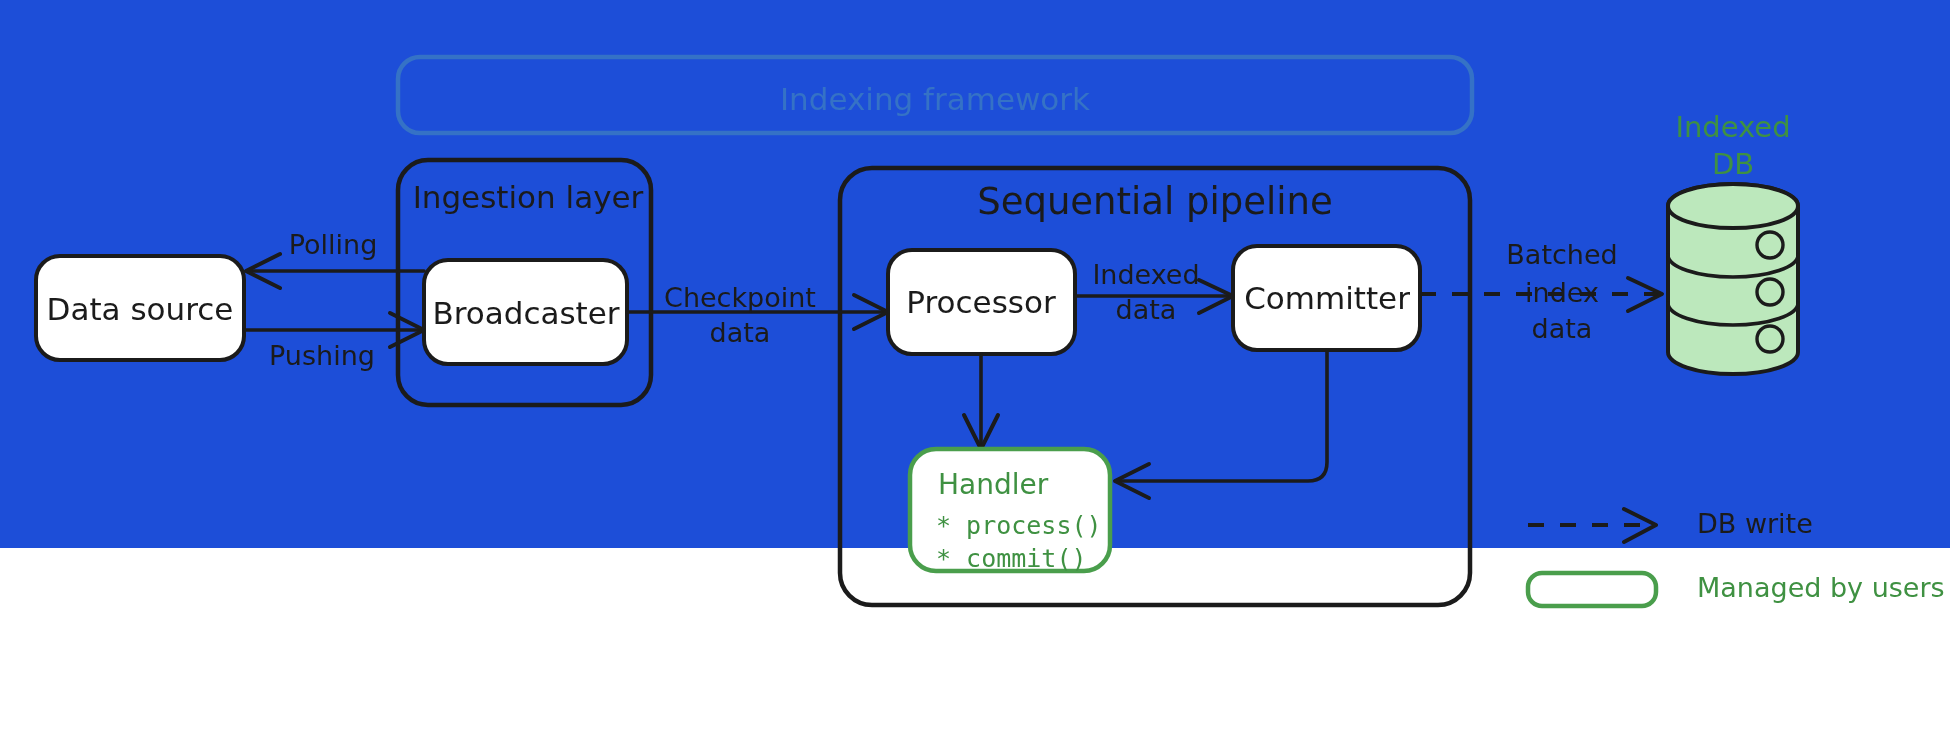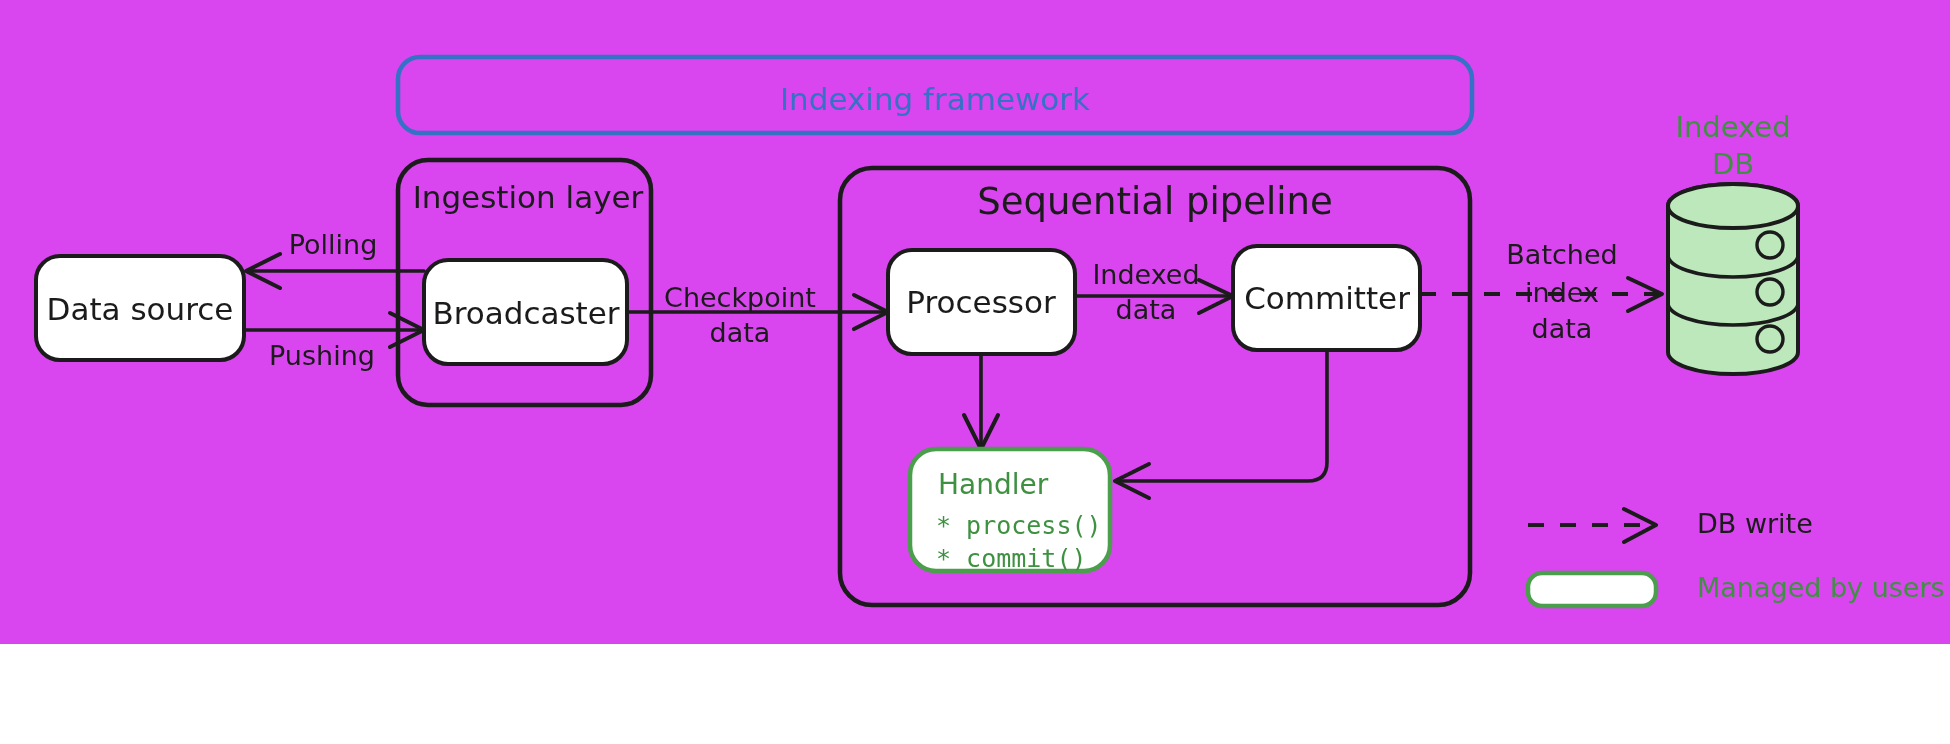--- a/index.html
+++ b/index.html
@@ -10,22 +10,22 @@
   }
   body {
     width: 1950px;
     height: 744px;
     overflow: hidden;
     font-family: "DejaVu Sans", sans-serif;
   }
   #diagram-root {
     position: relative;
     width: 1950px;
-    height: 644px;
-    background: #d946ef;
+    height: 548px;
+    background: #1d4ed8;
   }
   svg#diagram-canvas {
     position: absolute;
     top: 0;
     left: 0;
     width: 1950px;
     height: 744px;
     display: block;
   }
   

